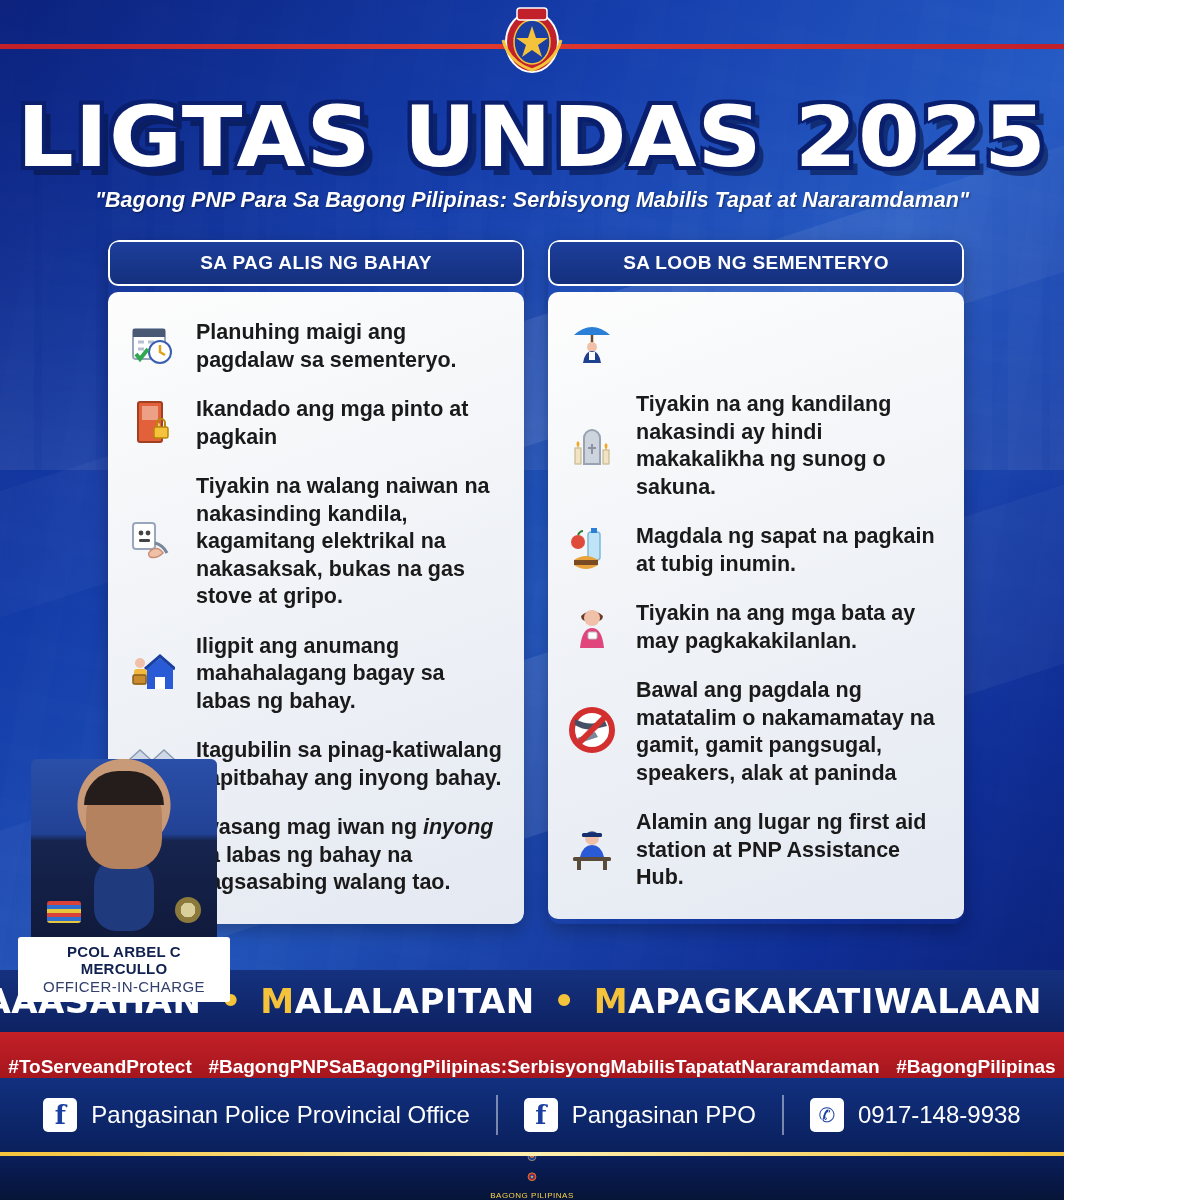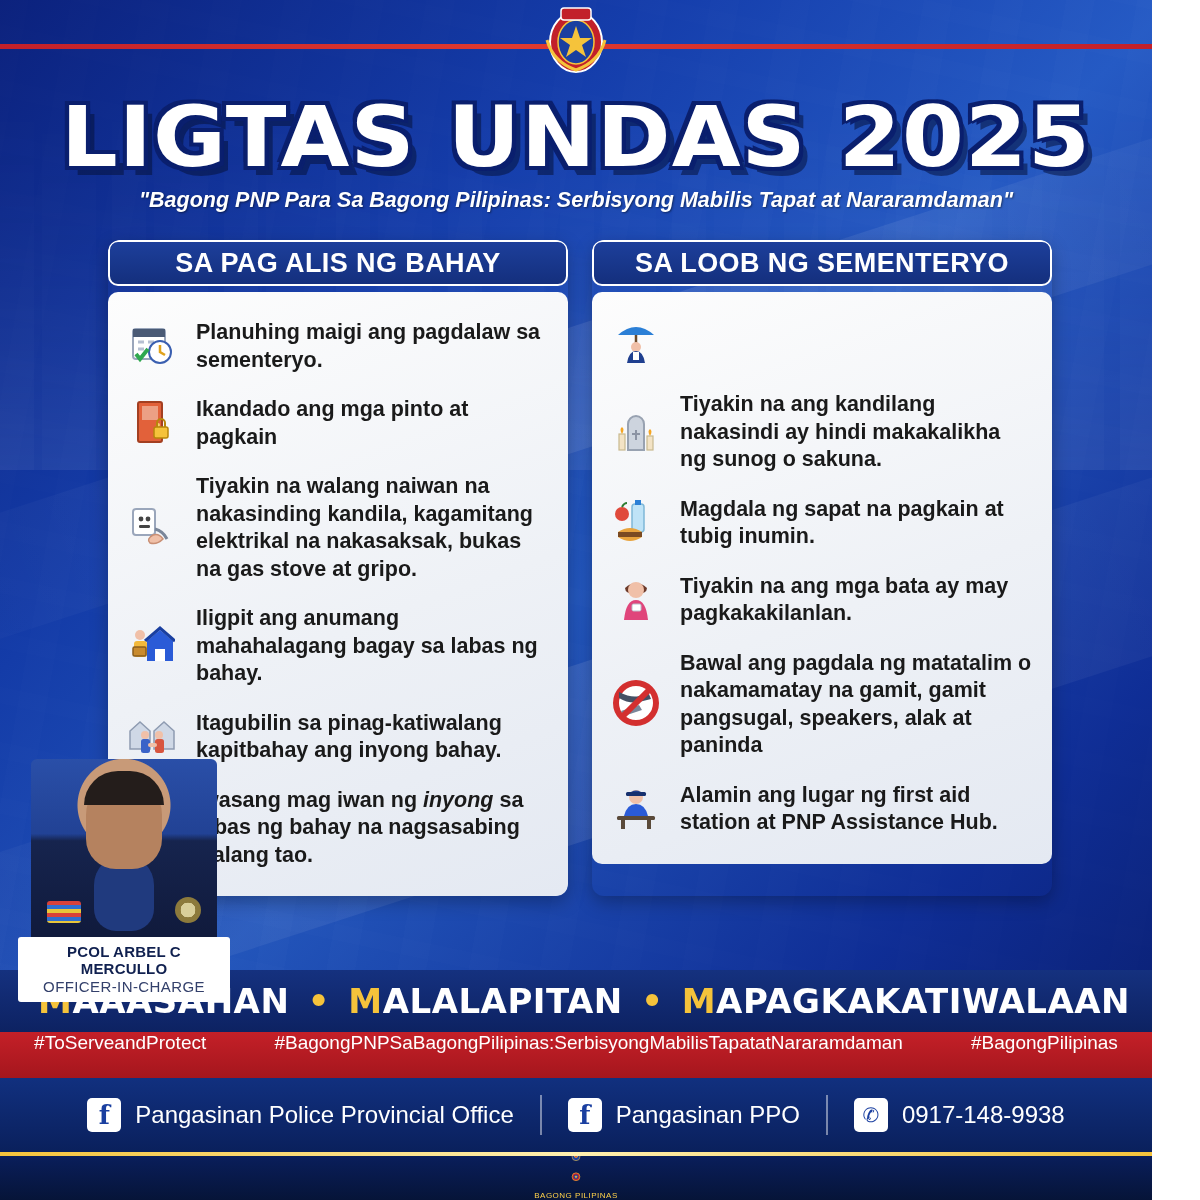--- a/index.html
+++ b/index.html
@@ -3,21 +3,21 @@
 <meta charset="utf-8">
 <style>
   * { box-sizing: border-box; margin: 0; padding: 0; }
   html, body {
     width: 1200px; height: 1200px;
     font-family: "Liberation Sans", sans-serif;
     overflow: hidden;
   }
   #poster {
     position: relative;
-    width: 1152px; height: 1200px;
+    width: 1064px; height: 1200px;
     background:
       linear-gradient(135deg, rgba(10,30,120,0.92) 0%, rgba(20,60,170,0.88) 28%, rgba(40,95,200,0.80) 50%, rgba(15,45,150,0.92) 78%, rgba(8,25,100,0.95) 100%),
       repeating-linear-gradient(100deg, rgba(255,255,255,0.05) 0px, rgba(255,255,255,0.05) 28px, rgba(255,255,255,0.0) 28px, rgba(255,255,255,0.0) 70px),
       repeating-linear-gradient(12deg, rgba(255,255,255,0.035) 0px, rgba(255,255,255,0.035) 16px, rgba(0,0,0,0.0) 16px, rgba(0,0,0,0.0) 54px),
       linear-gradient(180deg, #1b49b8 0%, #123a9e 40%, #0b2a7a 100%);
     overflow: hidden;
   }
   
   .skyline {
     position: absolute; left: 0; right: 0; top: 40px; height: 430px;
@@ -94,21 +94,21 @@
     box-shadow: 0 6px 18px rgba(0,0,0,0.28);
   }
   .panel-head {
     background: linear-gradient(180deg, #1d3f9b 0%, #142f7d 100%);
     border: 2px solid #ffffff;
     border-radius: 10px;
     height: 46px;
     display: flex; align-items: center; justify-content: center;
     color: #fff;
     font-weight: bold;
-    font-size: 27px;
+    font-size: 19px;
     letter-spacing: 0.4px;
   }
   .panel-body {
     margin-top: 6px;
     background: linear-gradient(160deg, #fdfdfd 0%, #eef1f6 55%, #e4e9f2 100%);
     border-radius: 10px;
     padding: 14px 16px 18px 12px;
   }
   .panel-body.left { min-height: 560px; }
   .panel-body.right { min-height: 560px; }
@@ -188,22 +188,22 @@
     letter-spacing: 0.5px;
     white-space: nowrap;
   }
   .motto .words .cap { color: #f5c33b; }
   .motto .dot { color: #f5c33b; padding: 0 6px; }
 
   
   .hashbar {
     position: absolute; left: 0; right: 0; bottom: 122px; height: 46px;
     background: linear-gradient(180deg, #c42028 0%, #a5161d 100%);
-    display: flex; align-items: flex-start; justify-content: space-around;
-    color: #fff; font-size: 19px; font-weight: normal;
+    display: flex; align-items: flex-end; justify-content: space-around;
+    color: #fff; font-size: 19px; font-weight: bold;
   }
 
   
   .contactbar {
     position: absolute; left: 0; right: 0; bottom: 48px; height: 74px;
     background: linear-gradient(180deg, #11307f 0%, #0a205c 100%);
     display: flex; align-items: center; justify-content: center;
     gap: 0px;
   }
   .contact {

